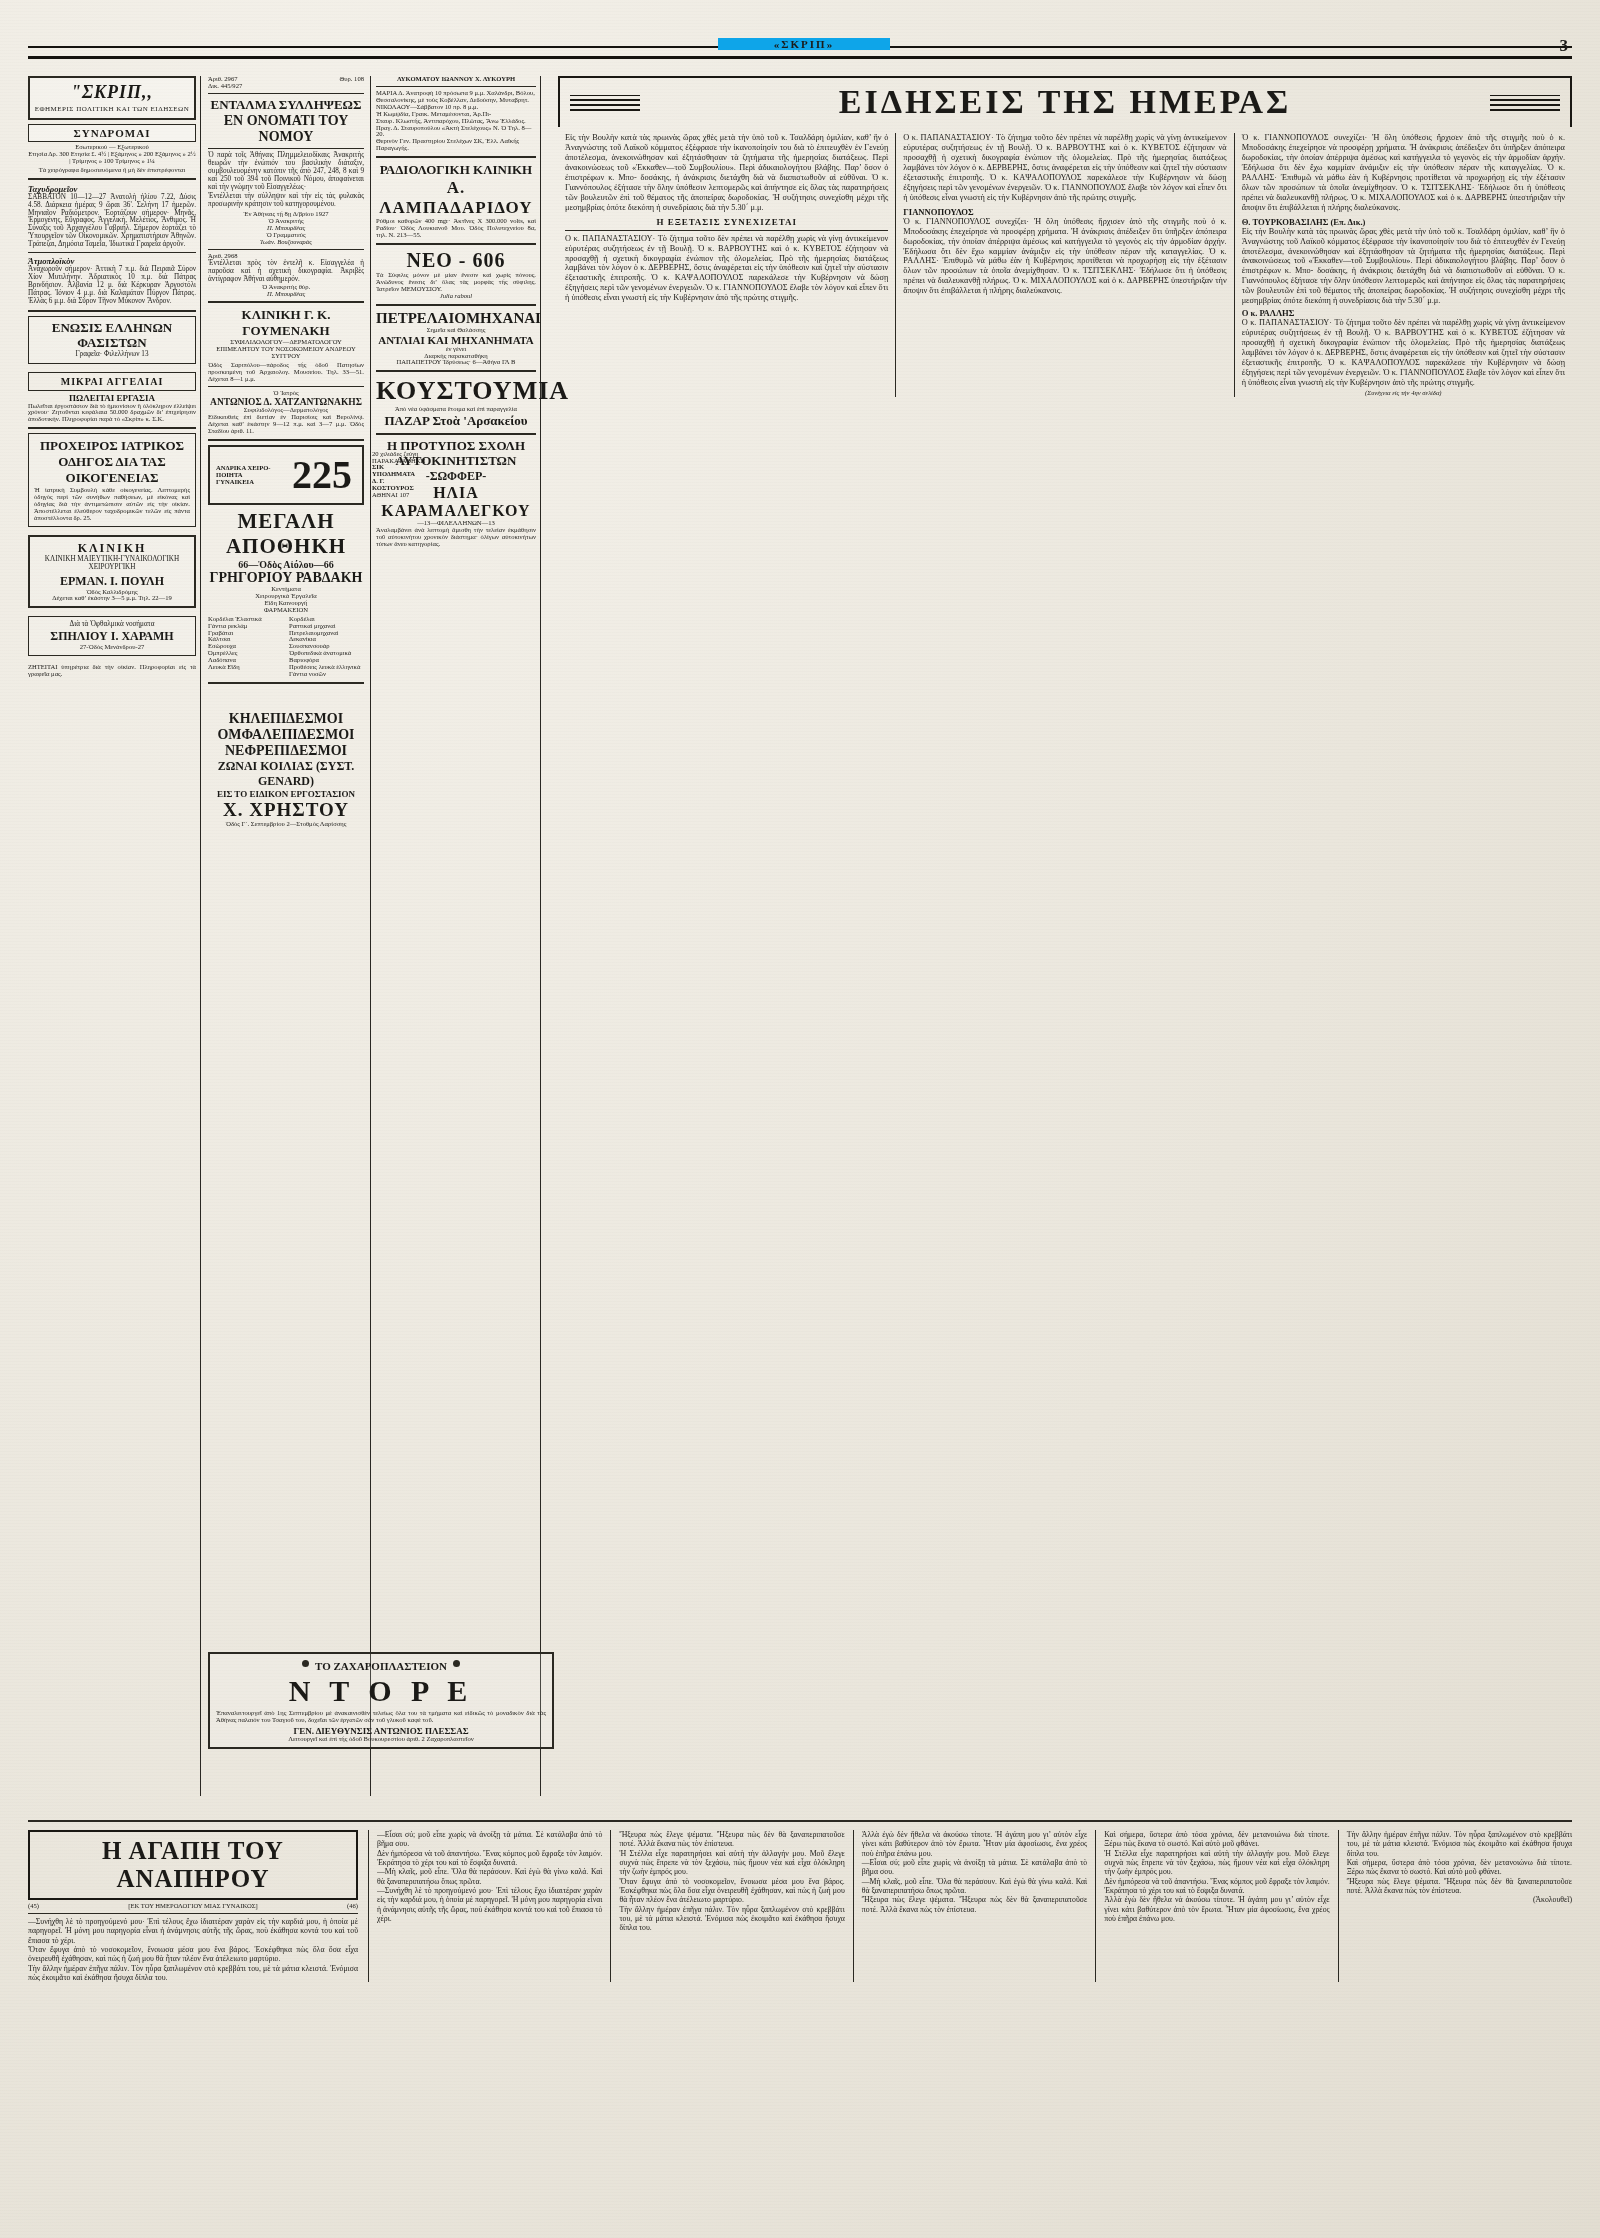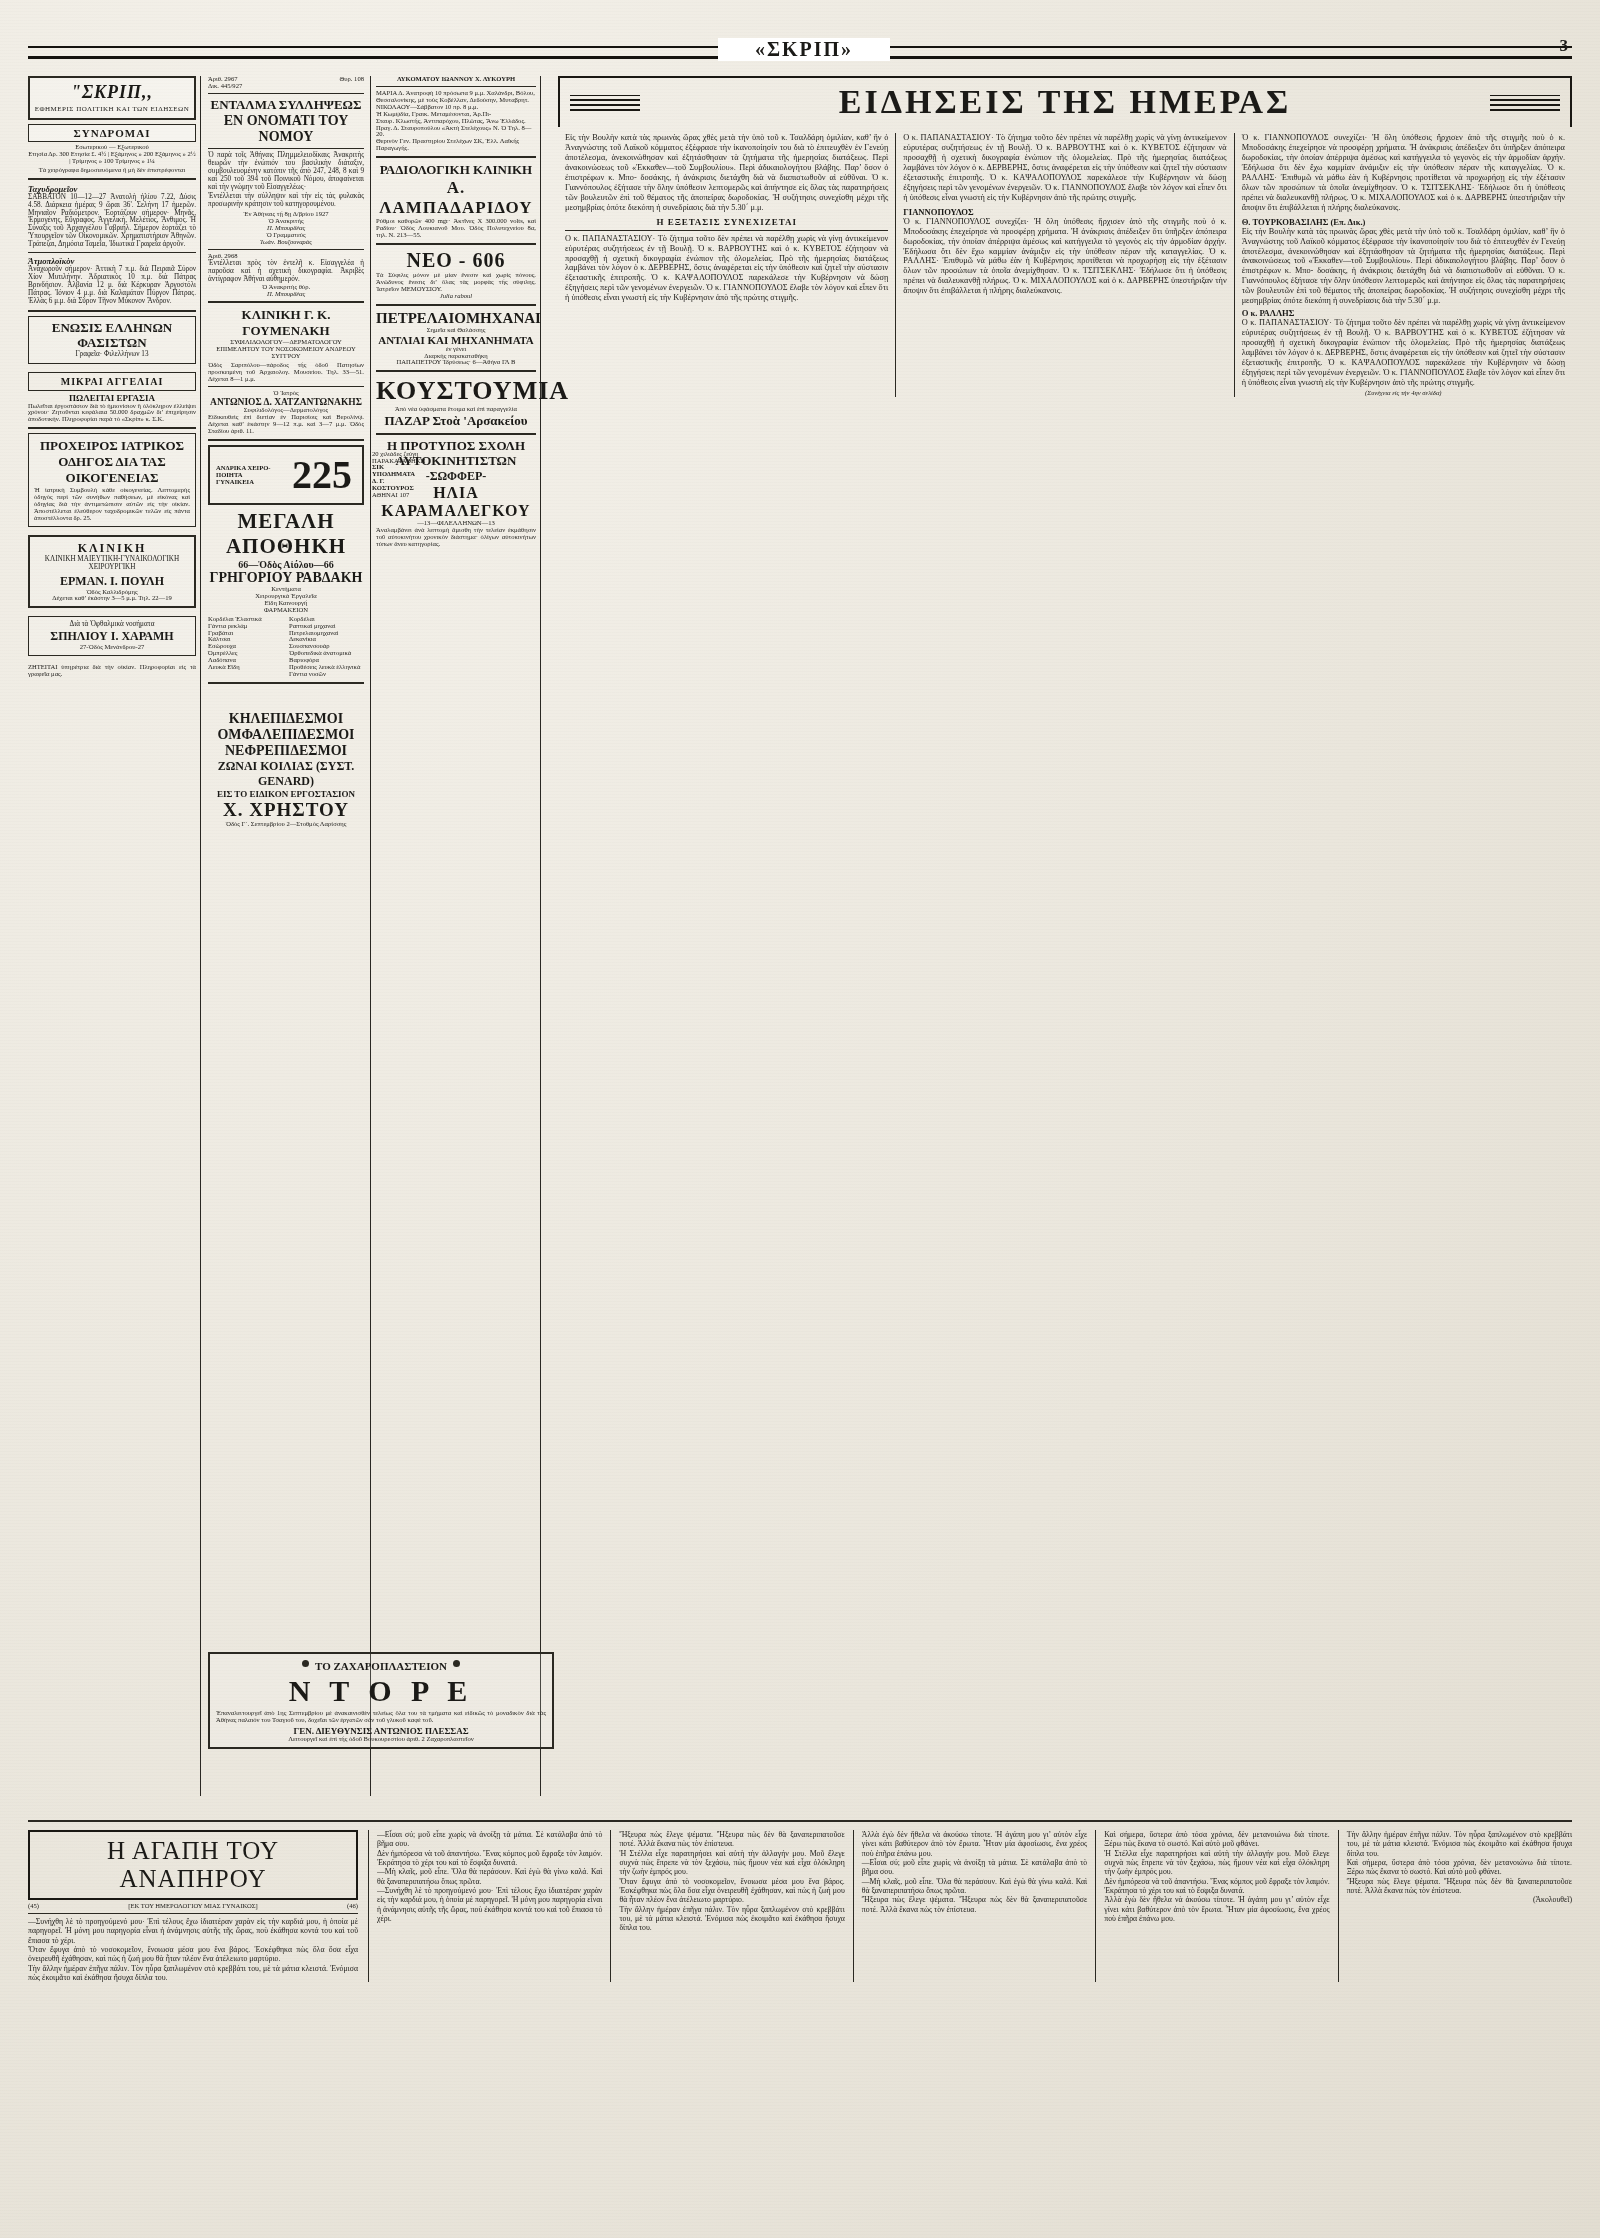--- a/index.html
+++ b/index.html
@@ -22,21 +22,21 @@
     position:absolute;
     left:28px;top:30px;width:1544px;height:2180px;
   }
   
   .toprule{
     position:absolute;left:0;top:16px;width:1544px;height:8px;
     border-top:2px solid #15130f;border-bottom:3px solid #15130f;
   }
   .masthead-title{
     position:absolute;left:690px;top:8px;width:160px;text-align:center;
-    font-size:20px;letter-spacing:2px;font-weight:bold;background:#ffffff;padding:0 6px;
+    font-size:11px;letter-spacing:2px;font-weight:bold;background:#0ea5e9;padding:0 6px;
   }
   .pagenum{
     position:absolute;right:4px;top:6px;font-size:17px;font-weight:bold;
   }
 
   
   .col{position:absolute;top:46px;}
   .rulev{position:absolute;top:46px;width:1px;background:#2a2823;}
 
   .box{border:1px solid #2b2922;margin-bottom:8px;background:rgba(255,255,255,0.12);}
@@ -86,21 +86,21 @@
     border:2px solid #1a1813;border-top:1px solid #1a1813;text-align:center;padding:4px 6px 6px;
   }
   .news-sub .l1{font-size:26px;font-weight:bold;letter-spacing:0px;line-height:1.12;}
   .news-sub .l2{font-size:22px;font-weight:bold;line-height:1.16;}
   .news-sub .l3{font-size:21px;font-weight:bold;line-height:1.16;}
 
   
   #feature{left:0;top:1790px;width:1544px;}
   .feat-title{
     border:2px solid #1a1813;display:inline-block;padding:5px 22px;
-    font-size:25px;font-weight:normal;letter-spacing:1px;text-align:center;
+    font-size:25px;font-weight:bold;letter-spacing:1px;text-align:center;
   }
   .rule-h{border-top:2px solid #2b2922;}
 
   
   .adbig{font-size:22px;font-weight:bold;text-align:center;letter-spacing:1px;}
   .admid{font-size:15px;font-weight:bold;text-align:center;}
   .adsml{font-size:10px;font-weight:bold;text-align:center;}
   .num225{font-size:40px;font-weight:bold;line-height:1;}
   .shoe-ad{border:2px solid #2b2922;padding:4px 6px;display:flex;align-items:center;gap:20px;}
   .bullet-row{display:flex;justify-content:center;gap:6px;margin:2px 0;}

